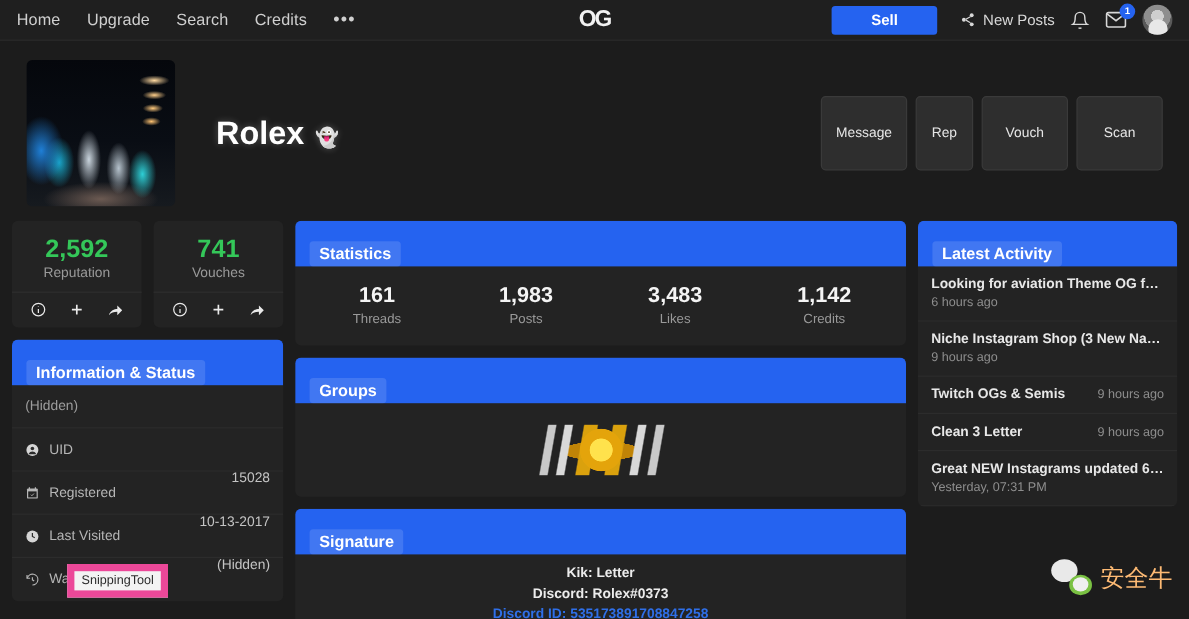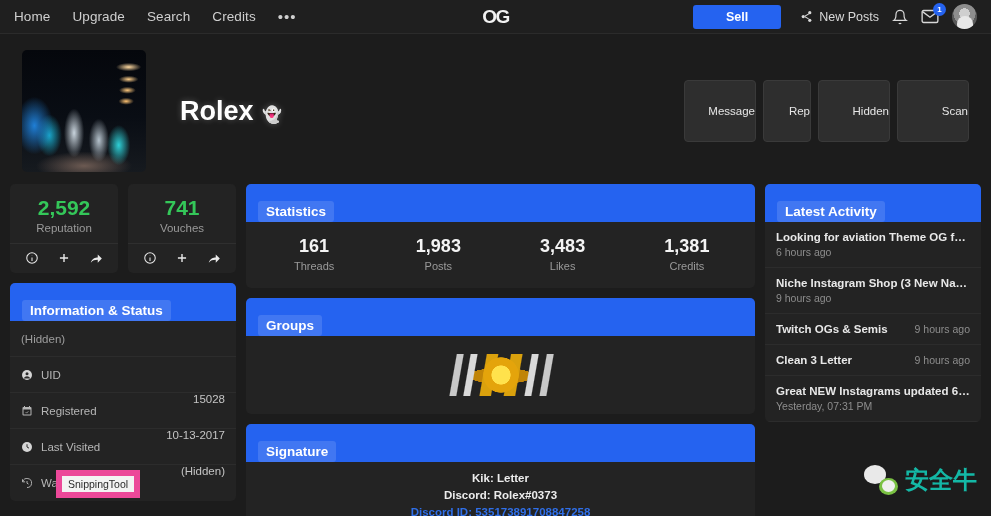--- a/index.html
+++ b/index.html
@@ -93,21 +93,21 @@
     color: #ffffff; font-size: 27px; font-weight: 600;
     display: flex; align-items: baseline; gap: 9px;
     text-shadow: 0 0 6px rgba(255,255,255,.25);
   }
   .pname .ghost { font-size: 16px; }
   .head-actions { margin-left: auto; display: flex; gap: 7px; }
   .hbtn {
     background: #2e2e2e; color: #e6e6e6;
     border: 1px solid #3a3a3a; border-radius: 4px;
     font-size: 11.5px; padding: 24px 0; min-width: 48px;
-    cursor: pointer; text-align: right;
+    cursor: pointer; text-align: center;
   }
   .hbtn.wide { min-width: 72px; }
 
   
   .body {
     display: flex; gap: 10px;
     padding: 0 10px;
     height: calc(516px - 34px - 150px);
   }
   .col-left  { width: 226px; flex: 0 0 226px; }
@@ -183,21 +183,21 @@
   }
   .act-time { color: #8d8d8d; font-size: 10.5px; margin-top: 3px; }
   .act-item.inline .act-time { margin-top: 0; margin-left: auto; padding-left: 8px; white-space: nowrap; }
 
   
   .watermark {
     position: absolute; right: 14px; bottom: 20px;
     display: flex; align-items: center; gap: 7px;
     pointer-events: none;
   }
-  .wm-text { color: #14b8a6; font-size: 24px; font-weight: 700; }
+  .wm-text { color: #fdba74; font-size: 20px; font-weight: 400; }
   .wm-logo { width: 34px; height: 30px; position: relative; }
   .wm-logo .b1 {
     position: absolute; left: 0; top: 0;
     width: 22px; height: 19px; border-radius: 50%;
     background: #e9e9e9;
   }
   .wm-logo .b2 {
     position: absolute; right: 0; bottom: 0;
     width: 19px; height: 17px; border-radius: 50%;
     background: #7ac143;
@@ -275,21 +275,21 @@
 
   <div class="profile-head">
     <div class="pfp"></div>
     <div class="pname">
       <span>Rolex</span>
       <span class="ghost">👻</span>
     </div>
     <div class="head-actions">
       <button class="hbtn wide">Message</button>
       <button class="hbtn">Rep</button>
-      <button class="hbtn wide">Hidden</button>
+      <button class="hbtn wide">Vouch</button>
       <button class="hbtn wide">Scan</button>
     </div>
   </div>
 
   <div class="body">
 
     <div class="col-left">
 
       <div class="stat-pair">
         <div class="stat-box">
@@ -411,21 +411,21 @@
           </div>
           <div class="stats-cell">
             <div class="stats-val">1,983</div>
             <div class="stats-key">Posts</div>
           </div>
           <div class="stats-cell">
             <div class="stats-val">3,483</div>
             <div class="stats-key">Likes</div>
           </div>
           <div class="stats-cell">
-            <div class="stats-val">1,381</div>
+            <div class="stats-val">1,142</div>
             <div class="stats-key">Credits</div>
           </div>
         </div>
       </div>
 
       <div class="card">
         <div class="card-head">
           <span class="card-title">Groups</span>
         </div>
         <div class="groups-body">

